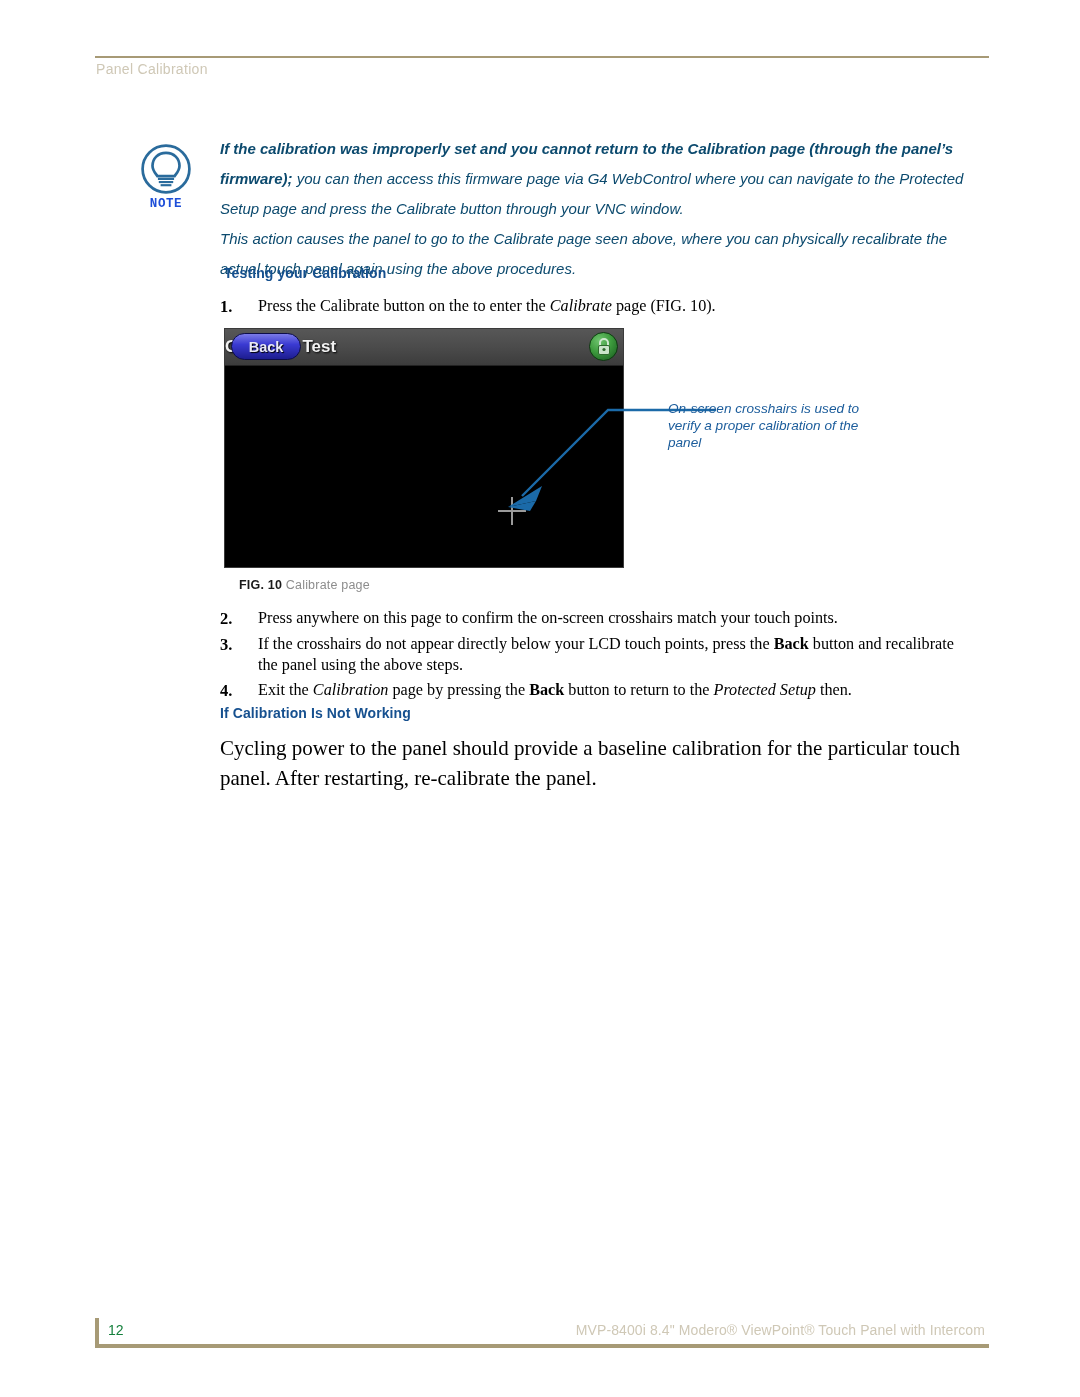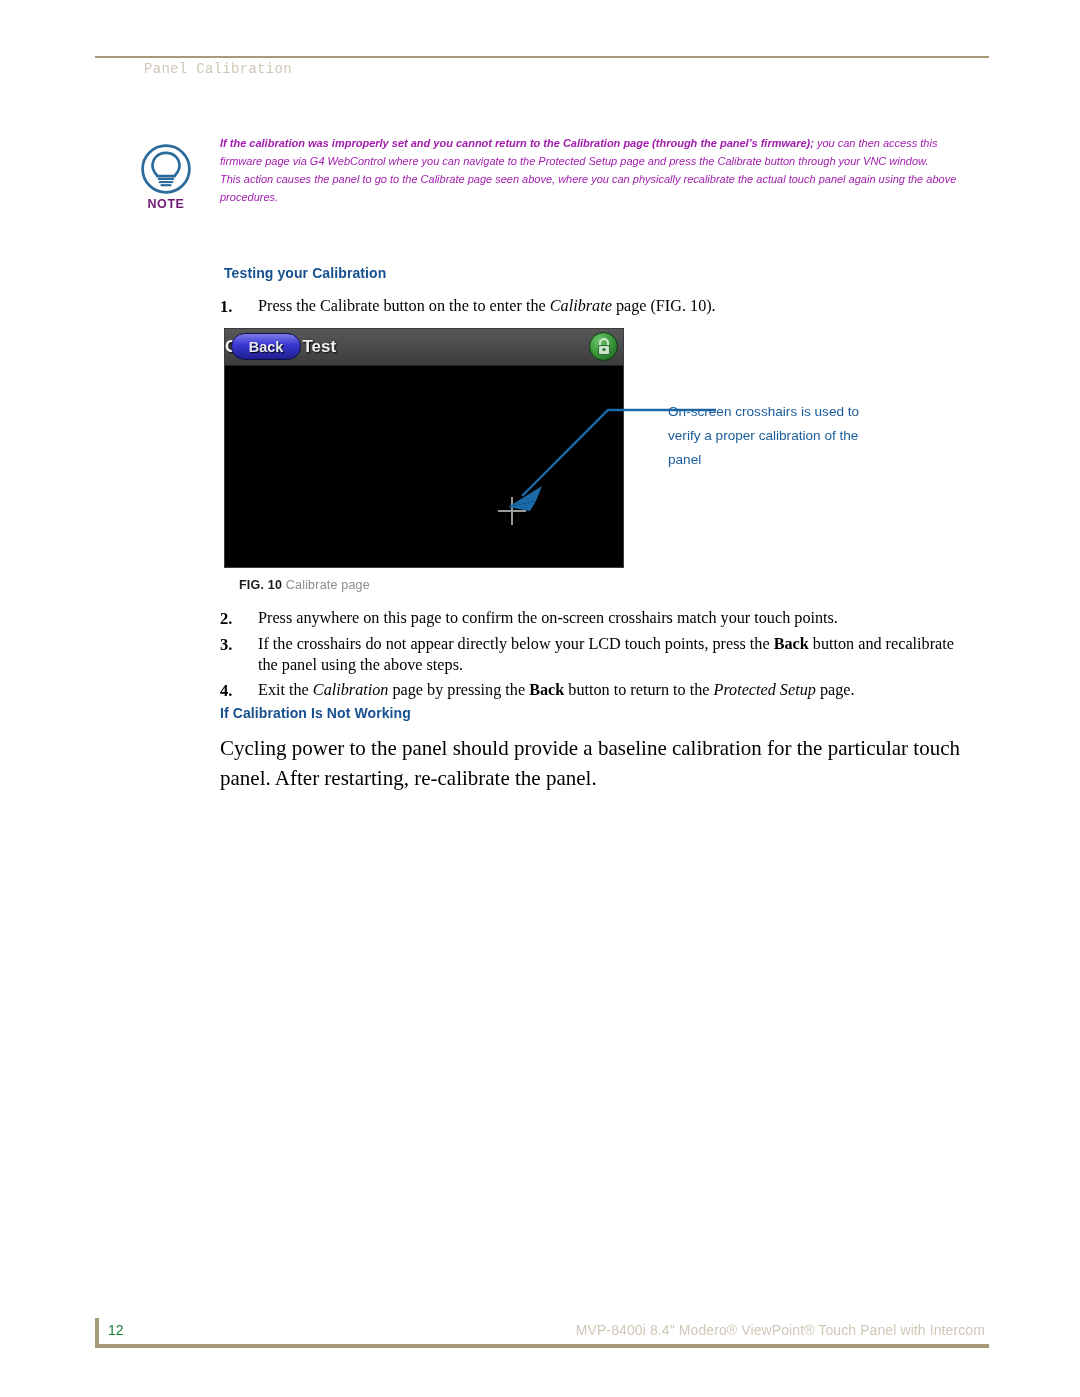--- a/index.html
+++ b/index.html
@@ -22,25 +22,24 @@
     left: 95px;
     top: 56px;
     width: 894px;
     height: 2px;
     background: #a79a76;
   }
   .header-title {
     position: absolute;
     left: 96px;
     top: 61px;
-    font-family: Liberation Mono, monospace;
+    font-family: Liberation Sans, sans-serif;
     font-size: 14px;
     letter-spacing: .3px;
     color: #cfc8b6;
-    margin-left: 48px;
   }
 
   
   .note-block {
     position: absolute;
     left: 132px;
     top: 134px;
     width: 850px;
   }
   .note-icon-wrap {
@@ -50,37 +49,37 @@
     width: 68px;
     text-align: center;
   }
   .note-bulb {
     width: 54px;
     height: 54px;
     display: block;
     margin: 0 auto;
   }
   .note-label {
-    font-family: Liberation Sans, sans-serif;
+    font-family: Liberation Mono, monospace;
     font-size: 12.5px;
     font-weight: bold;
-    color: #701a75;
+    color: #1d4ed8;
     letter-spacing: .6px;
     margin-top: 1px;
   }
   .note-text {
     position: absolute;
     left: 88px;
     top: 0px;
     width: 760px;
     font-family: "Liberation Sans", sans-serif;
     font-style: italic;
-    font-size: 11px;
-    line-height: 18px;
-    color: #a21caf;
+    font-size: 15px;
+    line-height: 30px;
+    color: #0c4a6e;
   }
   .note-text b { font-weight: bold; }
 
   
   .h2 {
     position: absolute;
     font-family: "Liberation Sans", sans-serif;
     font-weight: bold;
     font-size: 14px;
     color: #16508f;
@@ -202,22 +201,23 @@
     height: 125px;
     pointer-events: none;
   }
   .callout-text {
     position: absolute;
     left: 668px;
     top: 400px;
     width: 215px;
     font-family: "Liberation Sans", sans-serif;
     font-size: 13.6px;
-    line-height: 24px;
+    line-height: 17px;
     color: #1b5c9b;
+    font-style: italic;
   }
 
   
   .fig-caption {
     position: absolute;
     left: 224px;
     top: 578px;
     font-family: "Liberation Sans", sans-serif;
     font-size: 12.5px;
     color: #8d8d8d;
@@ -330,21 +330,21 @@
   <span class="body">Press anywhere on this page to confirm the on-screen crosshairs match your touch points.</span>
 </div>
 
 <div class="step" style="left:220px; top:634px; width:748px;">
   <span class="num">3.</span>
   <span class="body"><span>If the crosshairs do not appear directly below your LCD touch points, press the </span><b>Back</b><span> button and recalibrate the panel using the above steps.</span></span>
 </div>
 
 <div class="step" style="left:220px; top:680px; width:760px;">
   <span class="num">4.</span>
-  <span class="body"><span>Exit the </span><i>Calibration</i><span> page by pressing the </span><b>Back</b><span> button to return to the </span><i>Protected Setup</i><span> page.</span></span>
+  <span class="body"><span>Exit the </span><i>Calibration</i><span> page by pressing the </span><b>Back</b><span> button to return to the </span><i>Protected Setup</i><span> then.</span></span>
 </div>
 
 <div class="h2" style="left:220px; top:705px;">If Calibration Is Not Working</div>
 
 <div class="para" style="left:220px; top:733px; width:752px;">Cycling power to the panel should provide a baseline calibration for the particular touch panel.  After restarting, re-calibrate the panel.</div>
 
 <div class="footer-tick"></div>
 <div class="footer-rule"></div>
 <div class="footer-page">12</div>
 <div class="footer-doc">MVP-8400i 8.4" Modero® ViewPoint® Touch Panel with Intercom</div>

